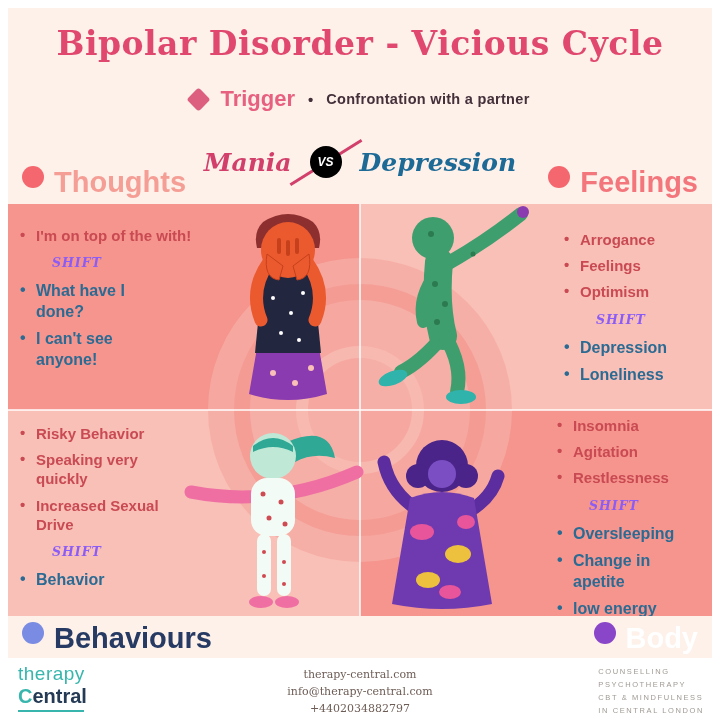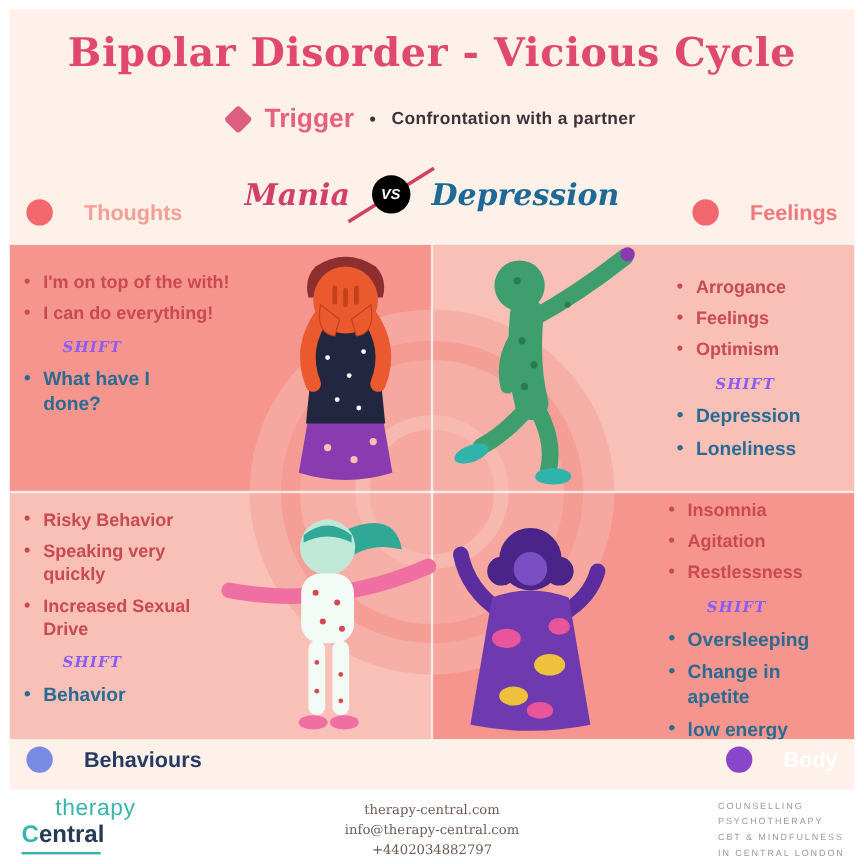--- a/index.html
+++ b/index.html
@@ -25,22 +25,22 @@
   .mania-label { color:#d23f6b; }
   .depression-label { color:#1d6a96; }
   .vs-badge { position:relative; width:36px; height:36px; }
   .vs-slash { position:absolute; left:-24px; top:17px; width:84px; height:3px;
               background:#d23f6b; transform:rotate(-32deg); }
   .vs-circle { position:absolute; inset:2px; background:#000000; border-radius:50%;
                display:flex; align-items:center; justify-content:center; color:#fff;
                font-size:12px; font-weight:bold; font-style:italic;
                font-family:"Liberation Sans", sans-serif; }
 
-  .corner-label { position:absolute; display:flex; align-items:flex-end; gap:26px;
-                  font-size:18px; font-weight:bold; }
+  .corner-label { position:absolute; display:flex; align-items:flex-start; gap:10px;
+                  font-size:29px; font-weight:bold; }
   .corner-dot { width:22px; height:22px; border-radius:50%; flex:none; }
   .lbl-thoughts { left:14px; top:158px; }
   .lbl-thoughts .corner-dot { background:#f4676e; }
   .lbl-thoughts .corner-text { color:#f59e95; }
   .lbl-feelings { right:14px; top:158px; flex-direction:row; }
   .lbl-feelings .corner-dot { background:#f4676e; }
   .lbl-feelings .corner-text { color:#f4767d; }
   .lbl-behaviours { left:14px; top:614px; }
   .lbl-behaviours .corner-dot { background:#7a8be3; }
   .lbl-behaviours .corner-text { color:#263a63; }
@@ -76,21 +76,21 @@
   .list-tl { left:12px; top:22px; width:196px; }
   .list-tl .depression-items { width:125px; }
   .list-tr { left:556px; top:26px; width:146px; }
   .list-bl { left:12px; top:220px; width:150px; }
   .list-br { left:549px; top:212px; width:152px; }
   .list-br .depression-items { width:122px; }
 
   .footer { position:absolute; left:0; top:660px; width:720px; height:58px;
             background:#fff; display:flex; align-items:center; }
   .logo { position:absolute; left:18px; top:4px; line-height:1.1; }
-  .logo-line1 { color:#38b6ad; font-size:19px; letter-spacing:.5px; font-weight:500;margin-left:28px; }
+  .logo-line1 { color:#38b6ad; font-size:19px; letter-spacing:.5px; font-weight:500; }
   .logo-line2 { font-size:20px; color:#253a55; font-weight:bold; }
   .logo-c { color:#38b6ad; }
   .logo-underline { width:66px; height:2px; background:#38b6ad; margin-top:3px; }
   .contact { position:absolute; left:50%; transform:translateX(-50%); top:6px;
              font-family:"DejaVu Serif", serif; font-size:11px; color:#6d5c55;
              text-align:center; line-height:1.55; }
   .tagline { position:absolute; right:16px; top:5px; font-size:7.5px;
              letter-spacing:1.6px; color:#a09a94; line-height:1.75; }
 </style>
 </head>
@@ -226,25 +226,25 @@
           <ellipse cx="88" cy="122" rx="13" ry="9" fill="#edc13d"></ellipse>
           <ellipse cx="58" cy="148" rx="12" ry="8" fill="#edc13d"></ellipse>
           <ellipse cx="96" cy="90" rx="9" ry="7" fill="#e8559a"></ellipse>
           <ellipse cx="80" cy="160" rx="11" ry="7" fill="#e8559a"></ellipse>
         </svg>
       </div>
 
       <div class="qlist list-tl">
         <ul class="mania-items">
           <li>I'm on top of the with!</li>
-          <li>I can do everything!</li>
         </ul>
         <div class="shift">SHIFT</div>
         <ul class="depression-items">
           <li>What have I done?</li>
+          <li>I can't see anyone!</li>
         </ul>
       </div>
 
       <div class="qlist list-tr">
         <ul class="mania-items">
           <li>Arrogance</li>
           <li>Feelings</li>
           <li>Optimism</li>
         </ul>
         <div class="shift">SHIFT</div>

